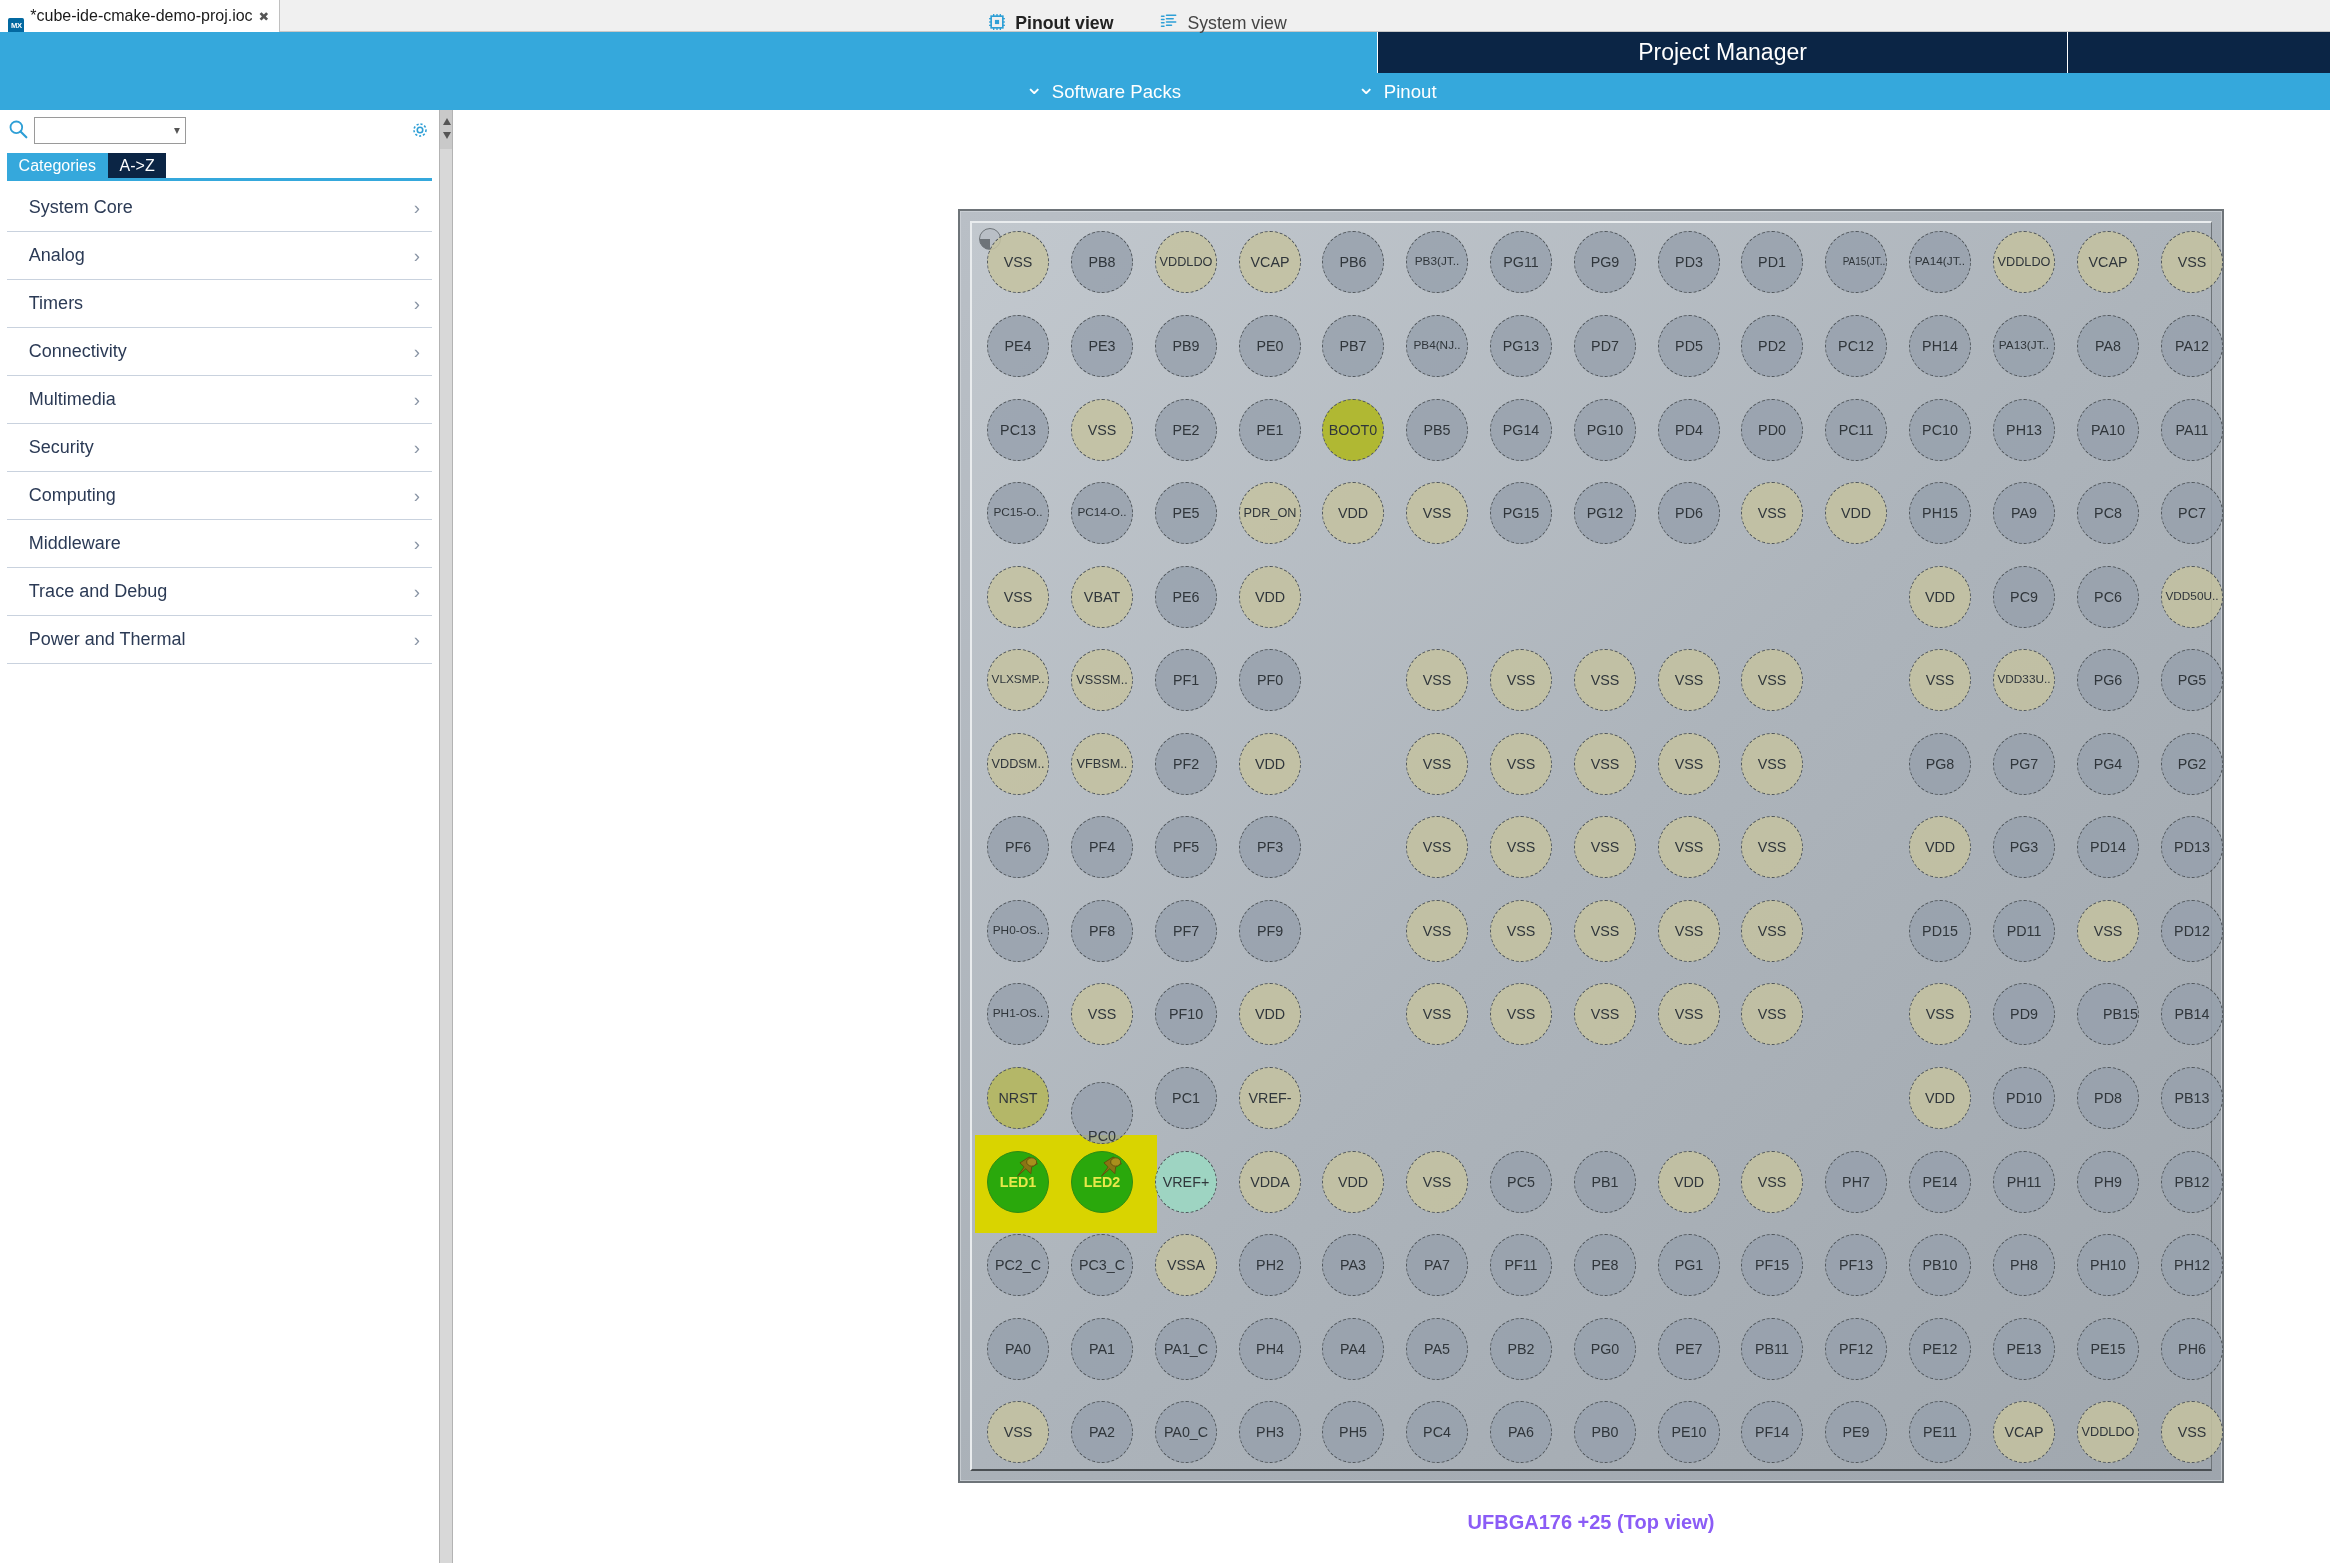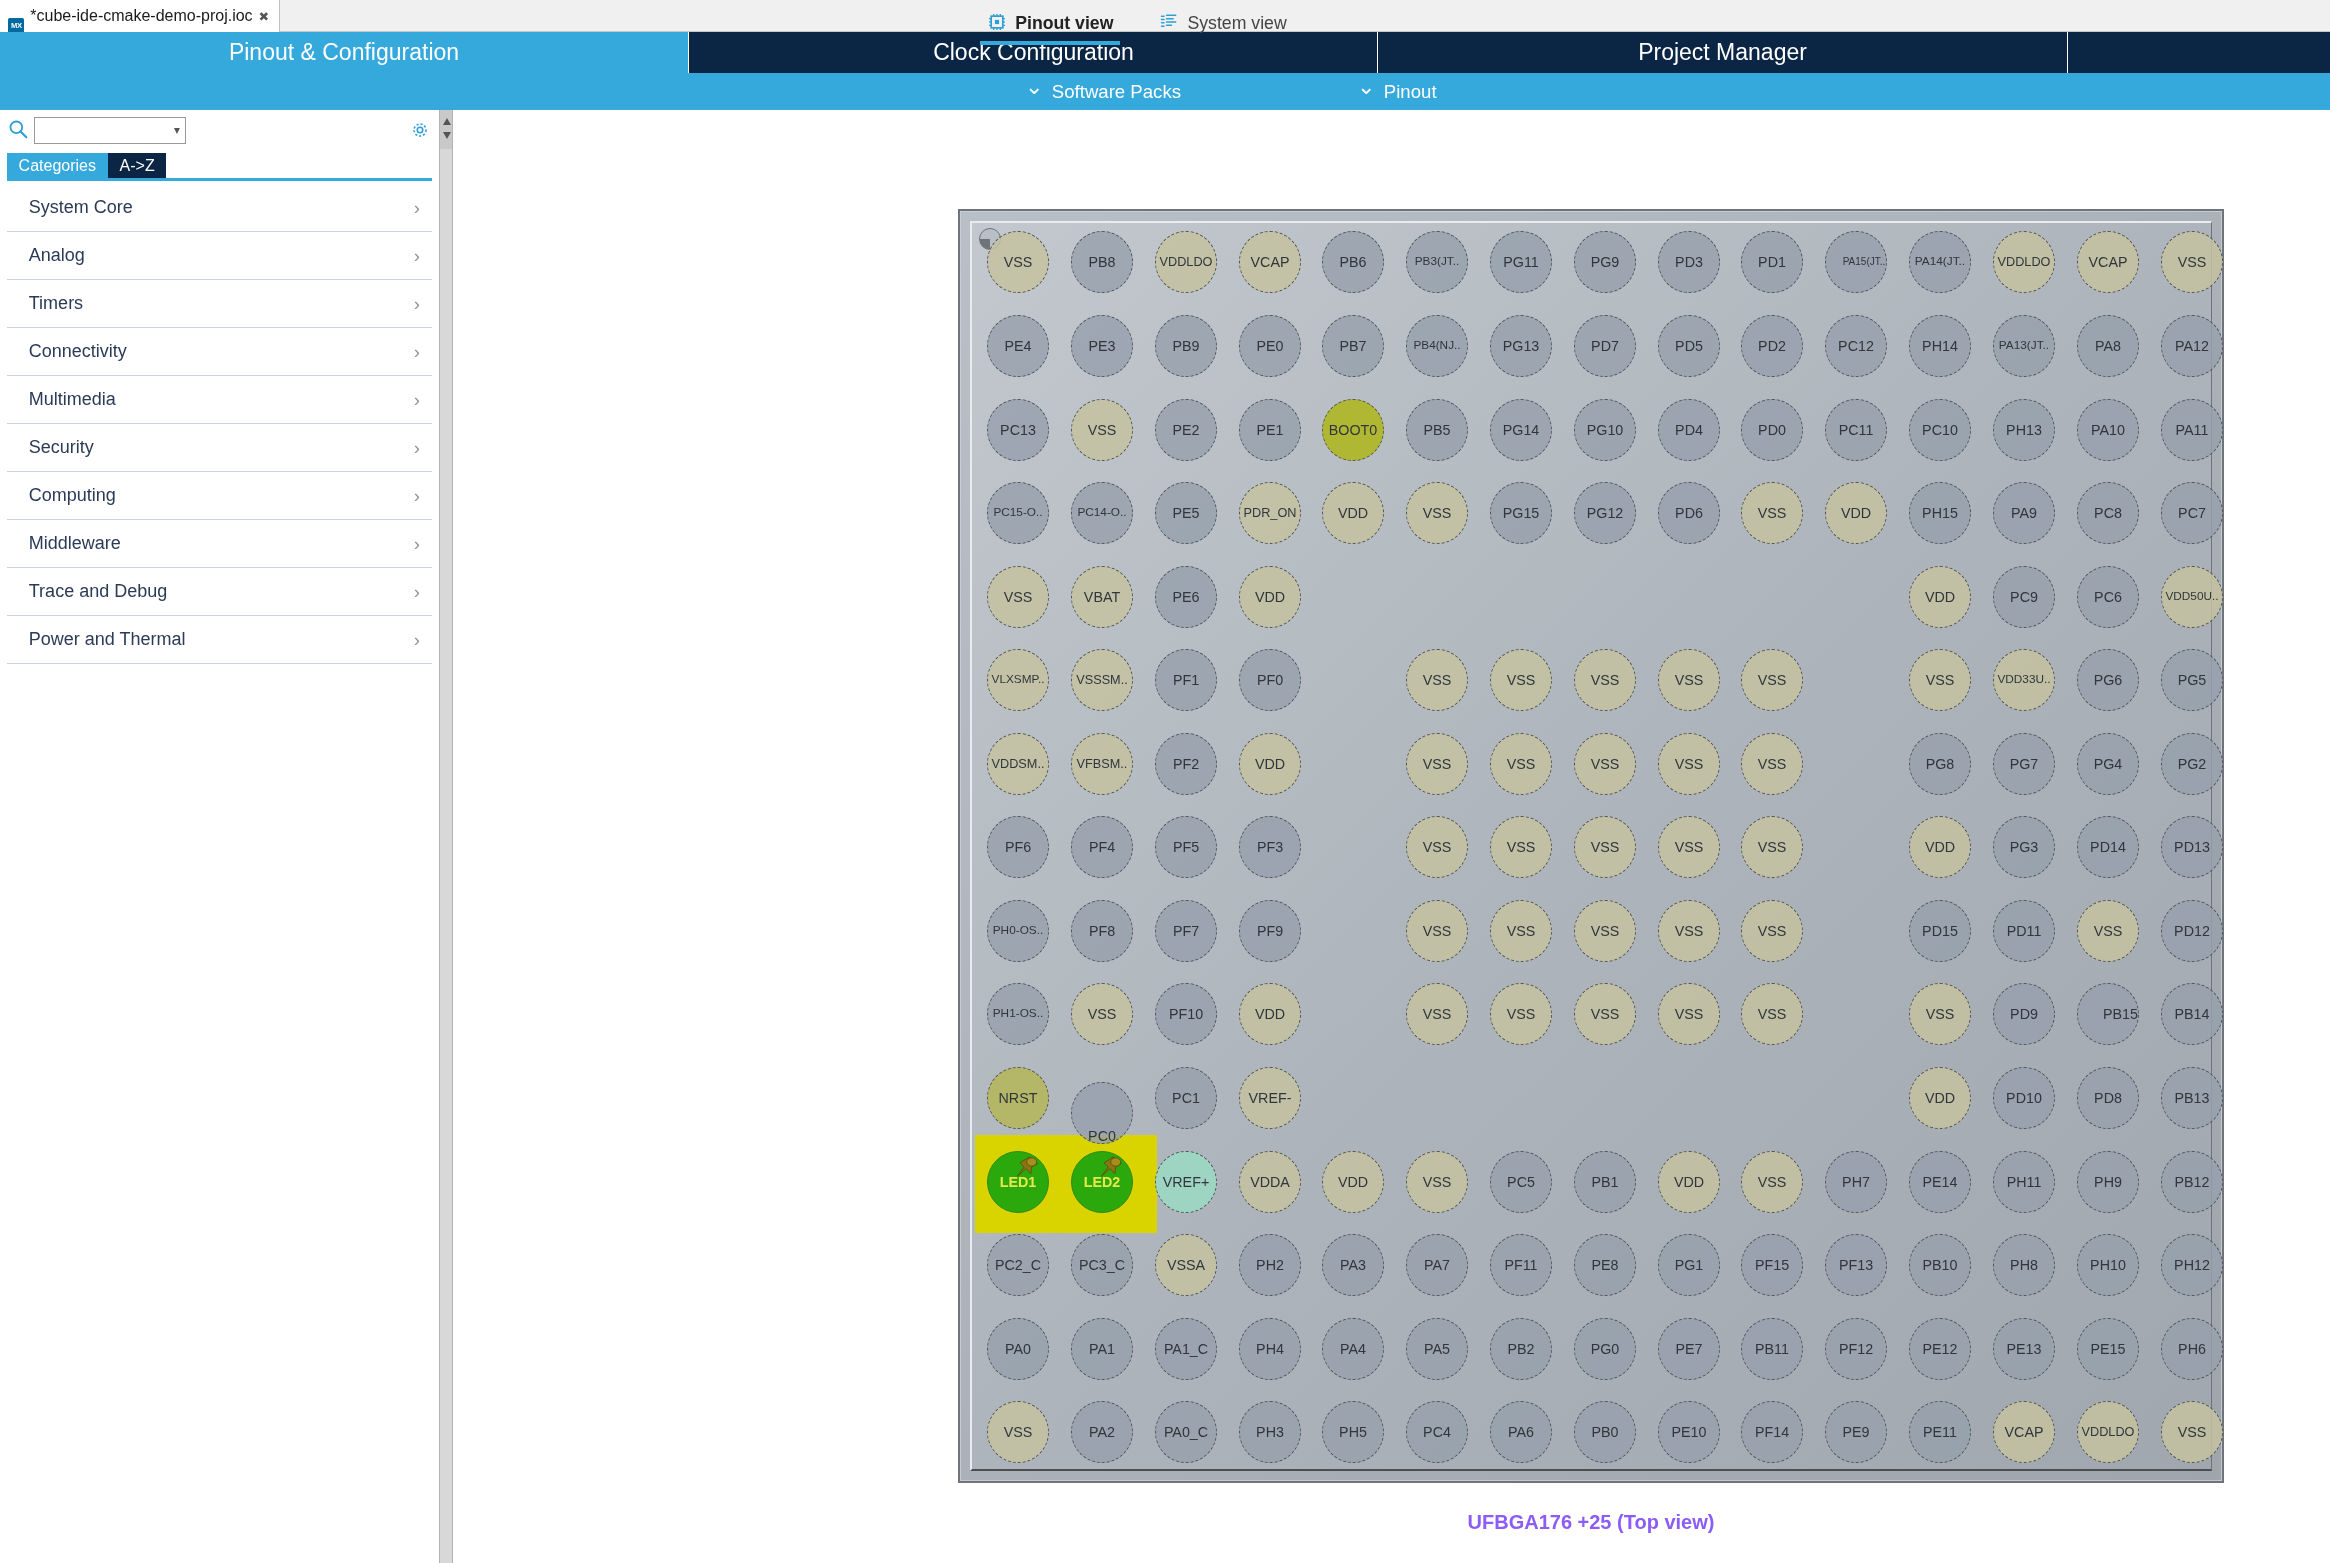--- a/index.html
+++ b/index.html
@@ -188,22 +188,20 @@
 
 <div class="tabstrip">
   <div class="editor-tab" id="editor-tab">
     <span class="tab-mx-icon">MX</span>
     <span class="tab-title">*cube-ide-cmake-demo-proj.ioc</span>
     <span class="tab-close">✖</span>
   </div>
 </div>
 
 <div class="navbar" id="navbar">
-    <div class="nav-tab active" style="left: 0px; width: 688px;">Pinout &amp; Configuration</div>
-    <div class="nav-tab inactive" style="left: 688px; width: 690px;">Clock Configuration</div>
     <div class="nav-tab inactive" style="left: 1377px; width: 690px;">Project Manager</div>
     <div class="nav-tab inactive" style="left: 2067px; width: 263px;"></div>
   </div>
 
 <div class="subbar" id="subbar">
     <div class="subbar-item" style="left: 1025px;">
       <span class="chev" style="position: relative; top: -5px; font-size: 22px;">⌄</span>
       <span>Software Packs</span>
     </div>
     <div class="subbar-item" style="left: 1357px;">

